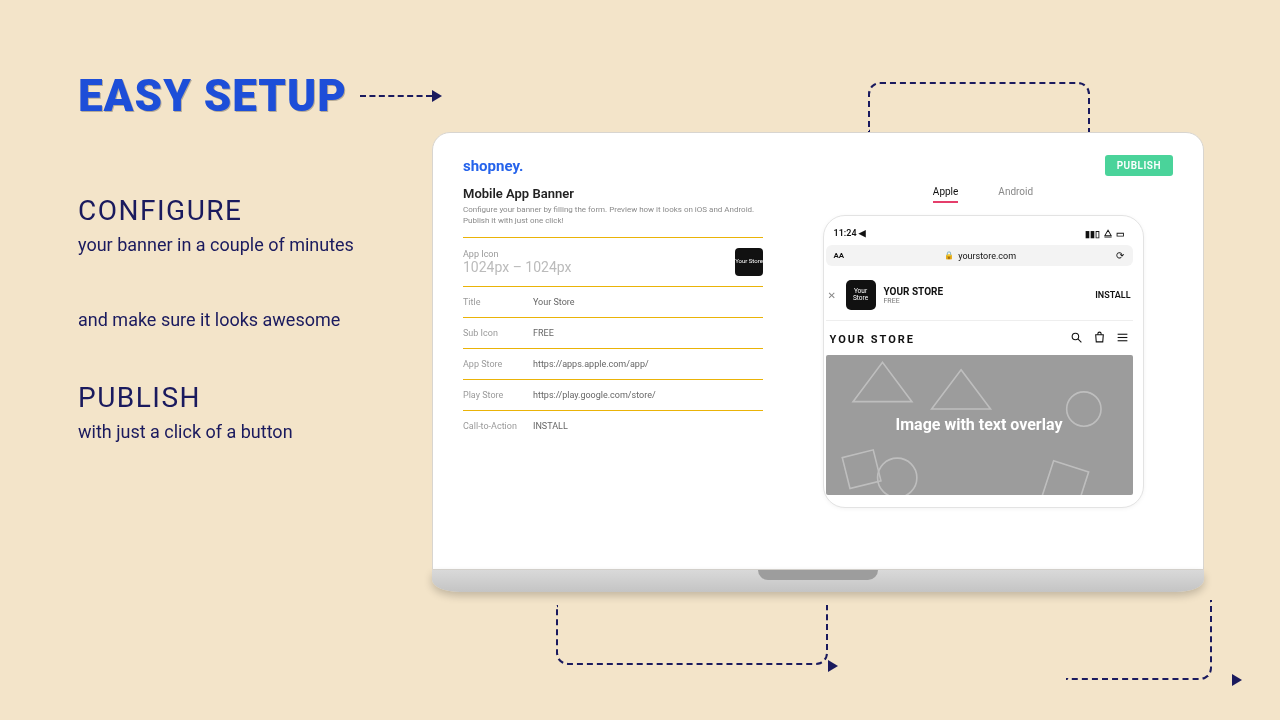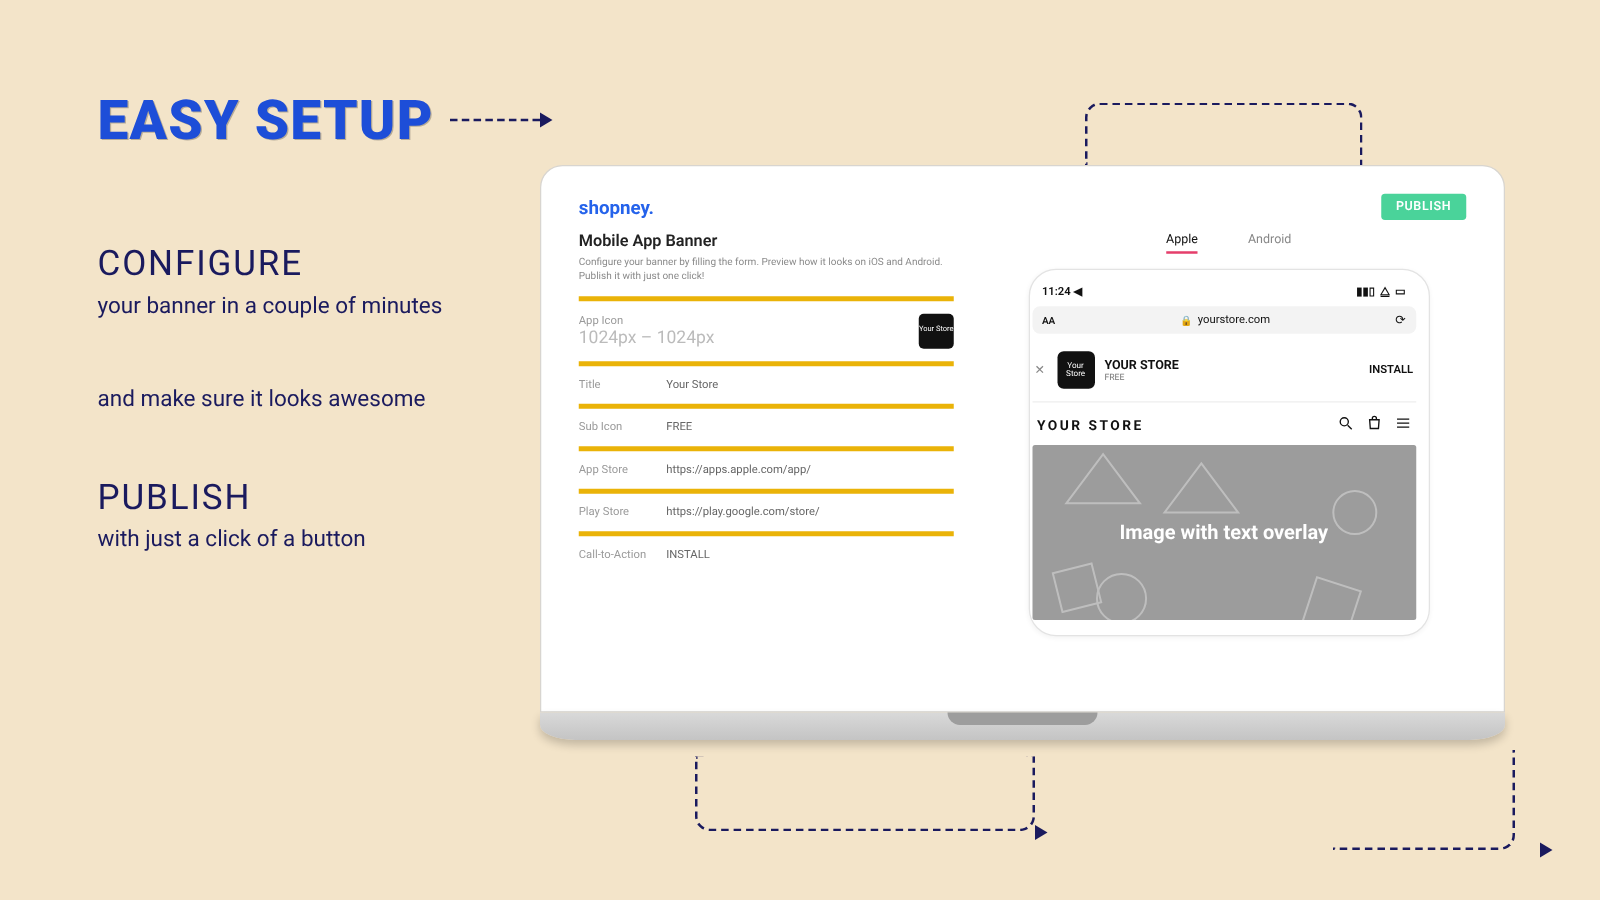--- a/index.html
+++ b/index.html
@@ -97,21 +97,21 @@
   background:#4ad39a; color:#fff; font-size:10px; font-weight:600;
   padding:5px 12px; border-radius:3px; letter-spacing:0.5px;
 }
 
 .app-body { display:flex; gap:30px; height:370px;}
 .config-col { width: 300px; }
 .config-title { font-size:13px; font-weight:600; color:#222; margin-bottom:4px;}
 .config-hint { font-size:8px; color:#8a8a8a; line-height:1.35; margin-bottom:10px;}
 .field-row {
   display:flex; align-items:center; justify-content:space-between;
-  border-top:4px solid #eab308; padding:10px 0;
+  border-top:1px solid #eab308; padding:10px 0;
   font-size:9px; color:#888;
 }
 .field-row .lbl { width:70px; color:#9a9a9a;}
 .field-row .val { flex:1; color:#666; font-size:9px; }
 .field-row.icon-row .hint { color:#bbb; font-size:14px;}
 .icon-square {
   width:28px; height:28px; background:#111; color:#fff; border-radius:4px;
   display:flex; align-items:center; justify-content:center; font-size:6px; line-height:1.1; text-align:center;
 }
 

